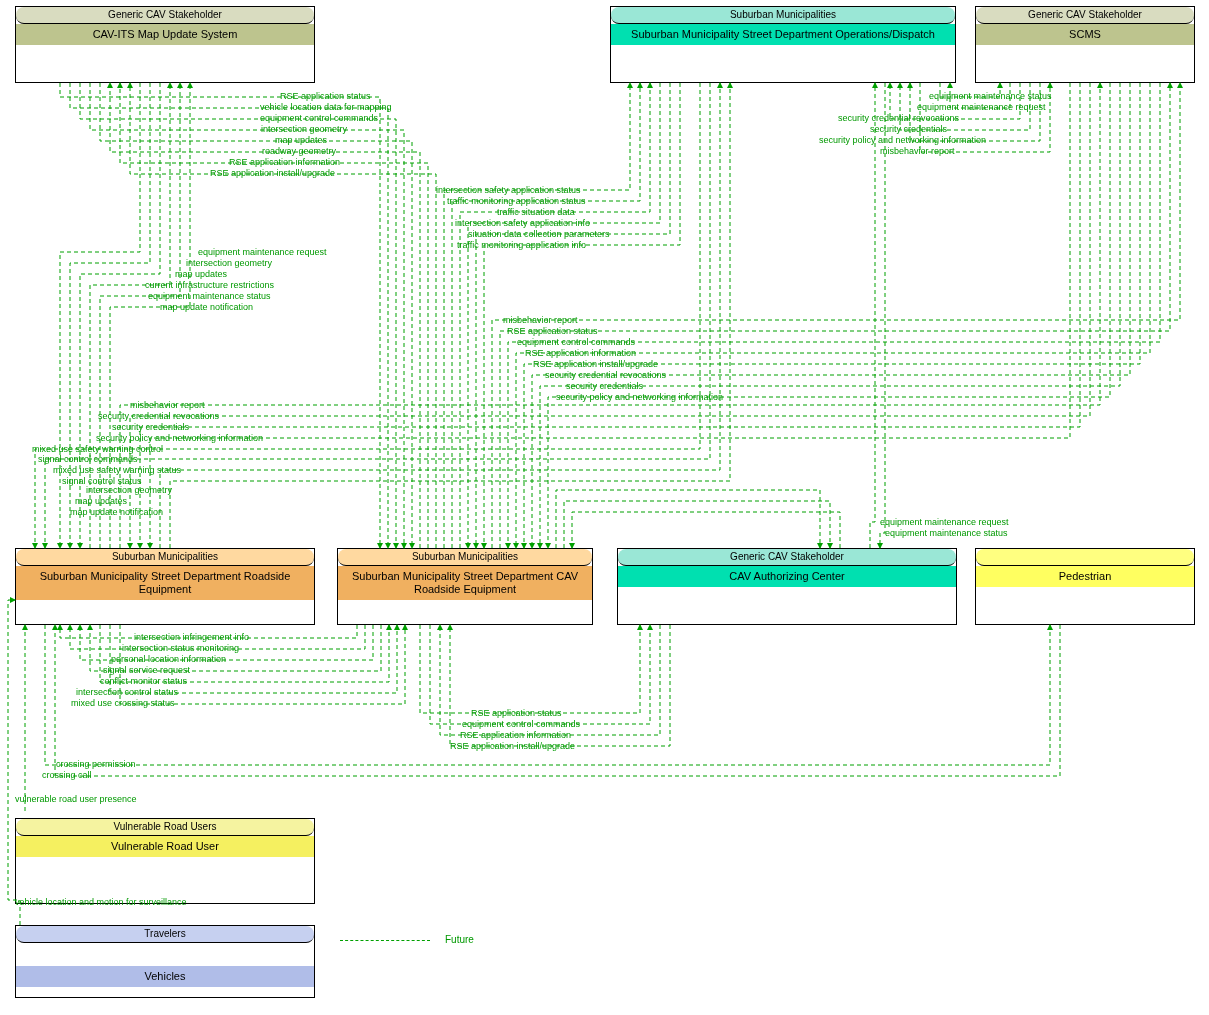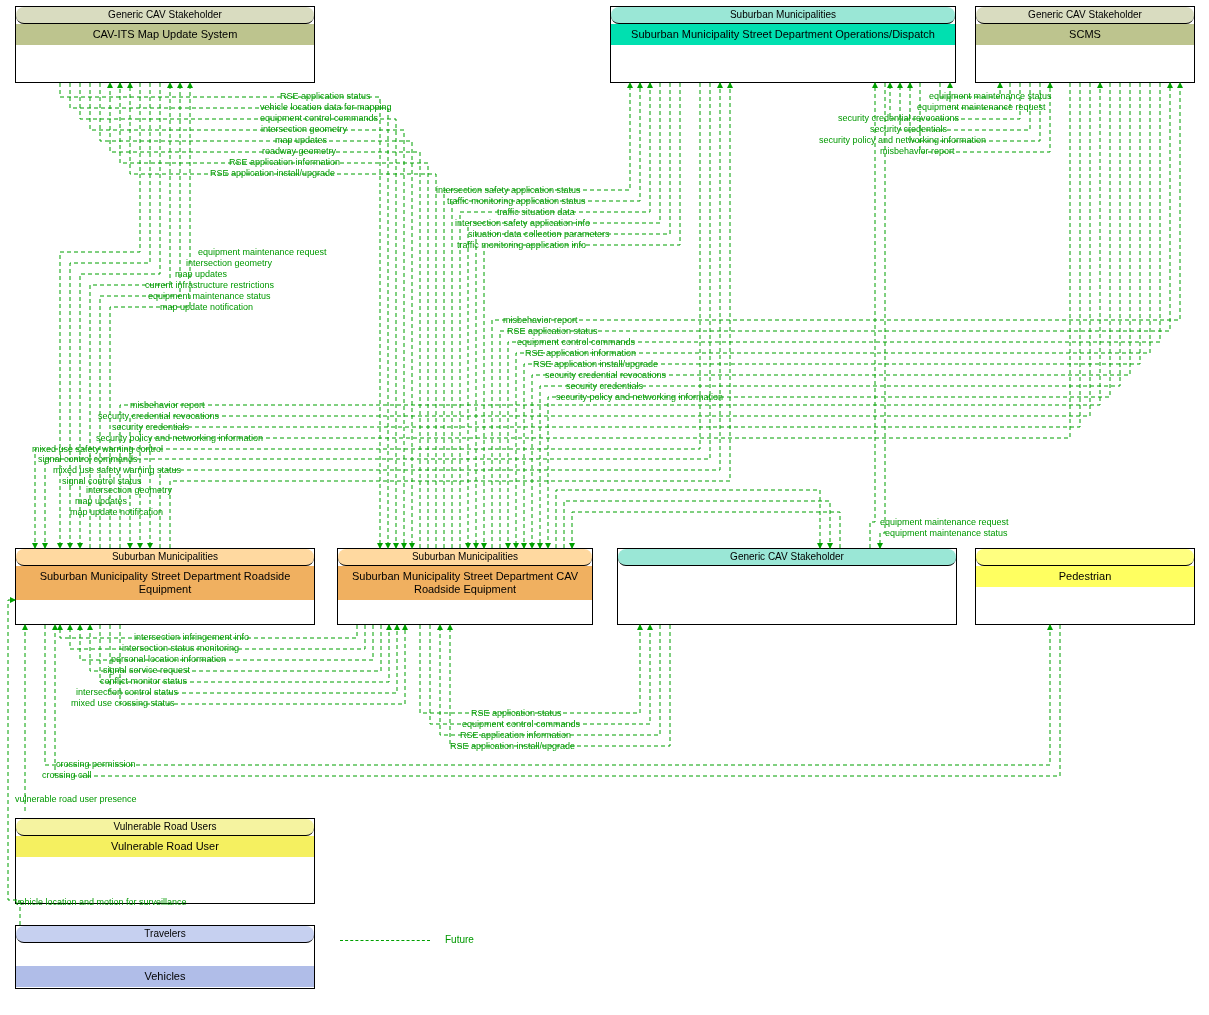--- a/index.html
+++ b/index.html
@@ -106,33 +106,34 @@
   <div class="node-body">Suburban Municipality Street Department Roadside Equipment</div>
 </div>
 
 <div class="node orange" style="left:337px; top:548px; width:256px; height:77px;">
   <div class="node-header">Suburban Municipalities</div>
   <div class="node-body">Suburban Municipality Street Department CAV Roadside Equipment</div>
 </div>
 
 <div class="node teal2" style="left:617px; top:548px; width:340px; height:77px;">
   <div class="node-header">Generic CAV Stakeholder</div>
+  <div class="node-body">CAV Authorizing Center</div>
 </div>
 
 <div class="node yellow" style="left:975px; top:548px; width:220px; height:77px;">
   <div class="node-header" style="min-height:12px;"></div>
   <div class="node-body">Pedestrian</div>
 </div>
 
 <div class="node yellow2" style="left:15px; top:818px; width:300px; height:86px;">
   <div class="node-header">Vulnerable Road Users</div>
   <div class="node-body">Vulnerable Road User</div>
 </div>
 
-<div class="node blue" style="left:15px; top:925px; width:300px; height:64px;">
+<div class="node blue" style="left:15px; top:925px; width:300px; height:73px;">
   <div class="node-header">Travelers</div>
   <div class="node-body">Vehicles</div>
 </div>
 
 <div class="legend-line" style="left:340px; top:940px;"></div>
 <div class="legend-text" style="left:445px; top:934px;">Future</div>
 
 <svg class="edges">
   <defs>
     <marker id="ah" markerWidth="6" markerHeight="6" refX="5" refY="3" orient="auto">

